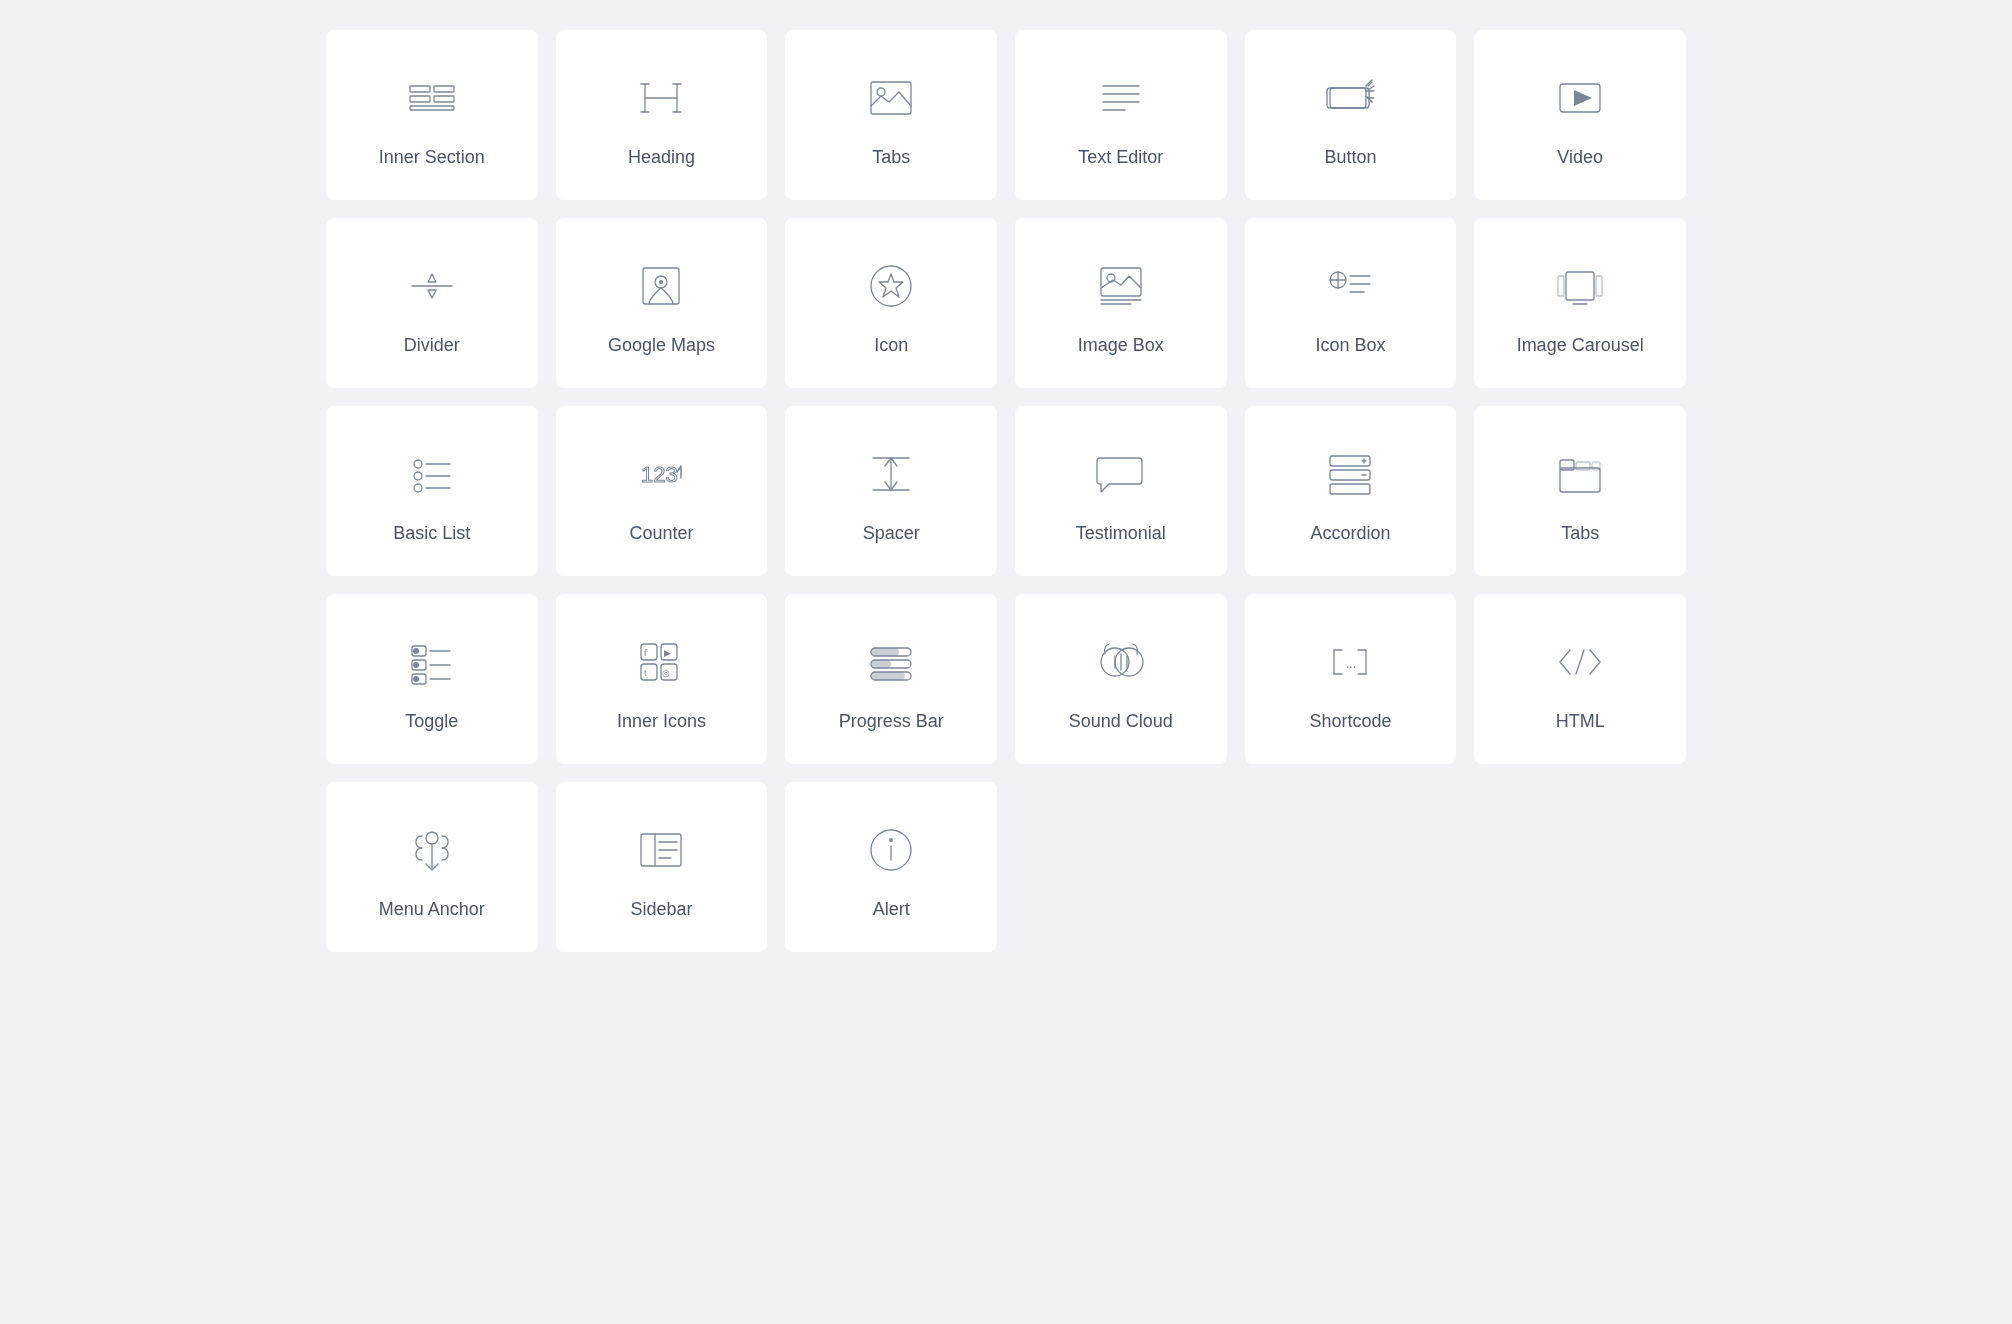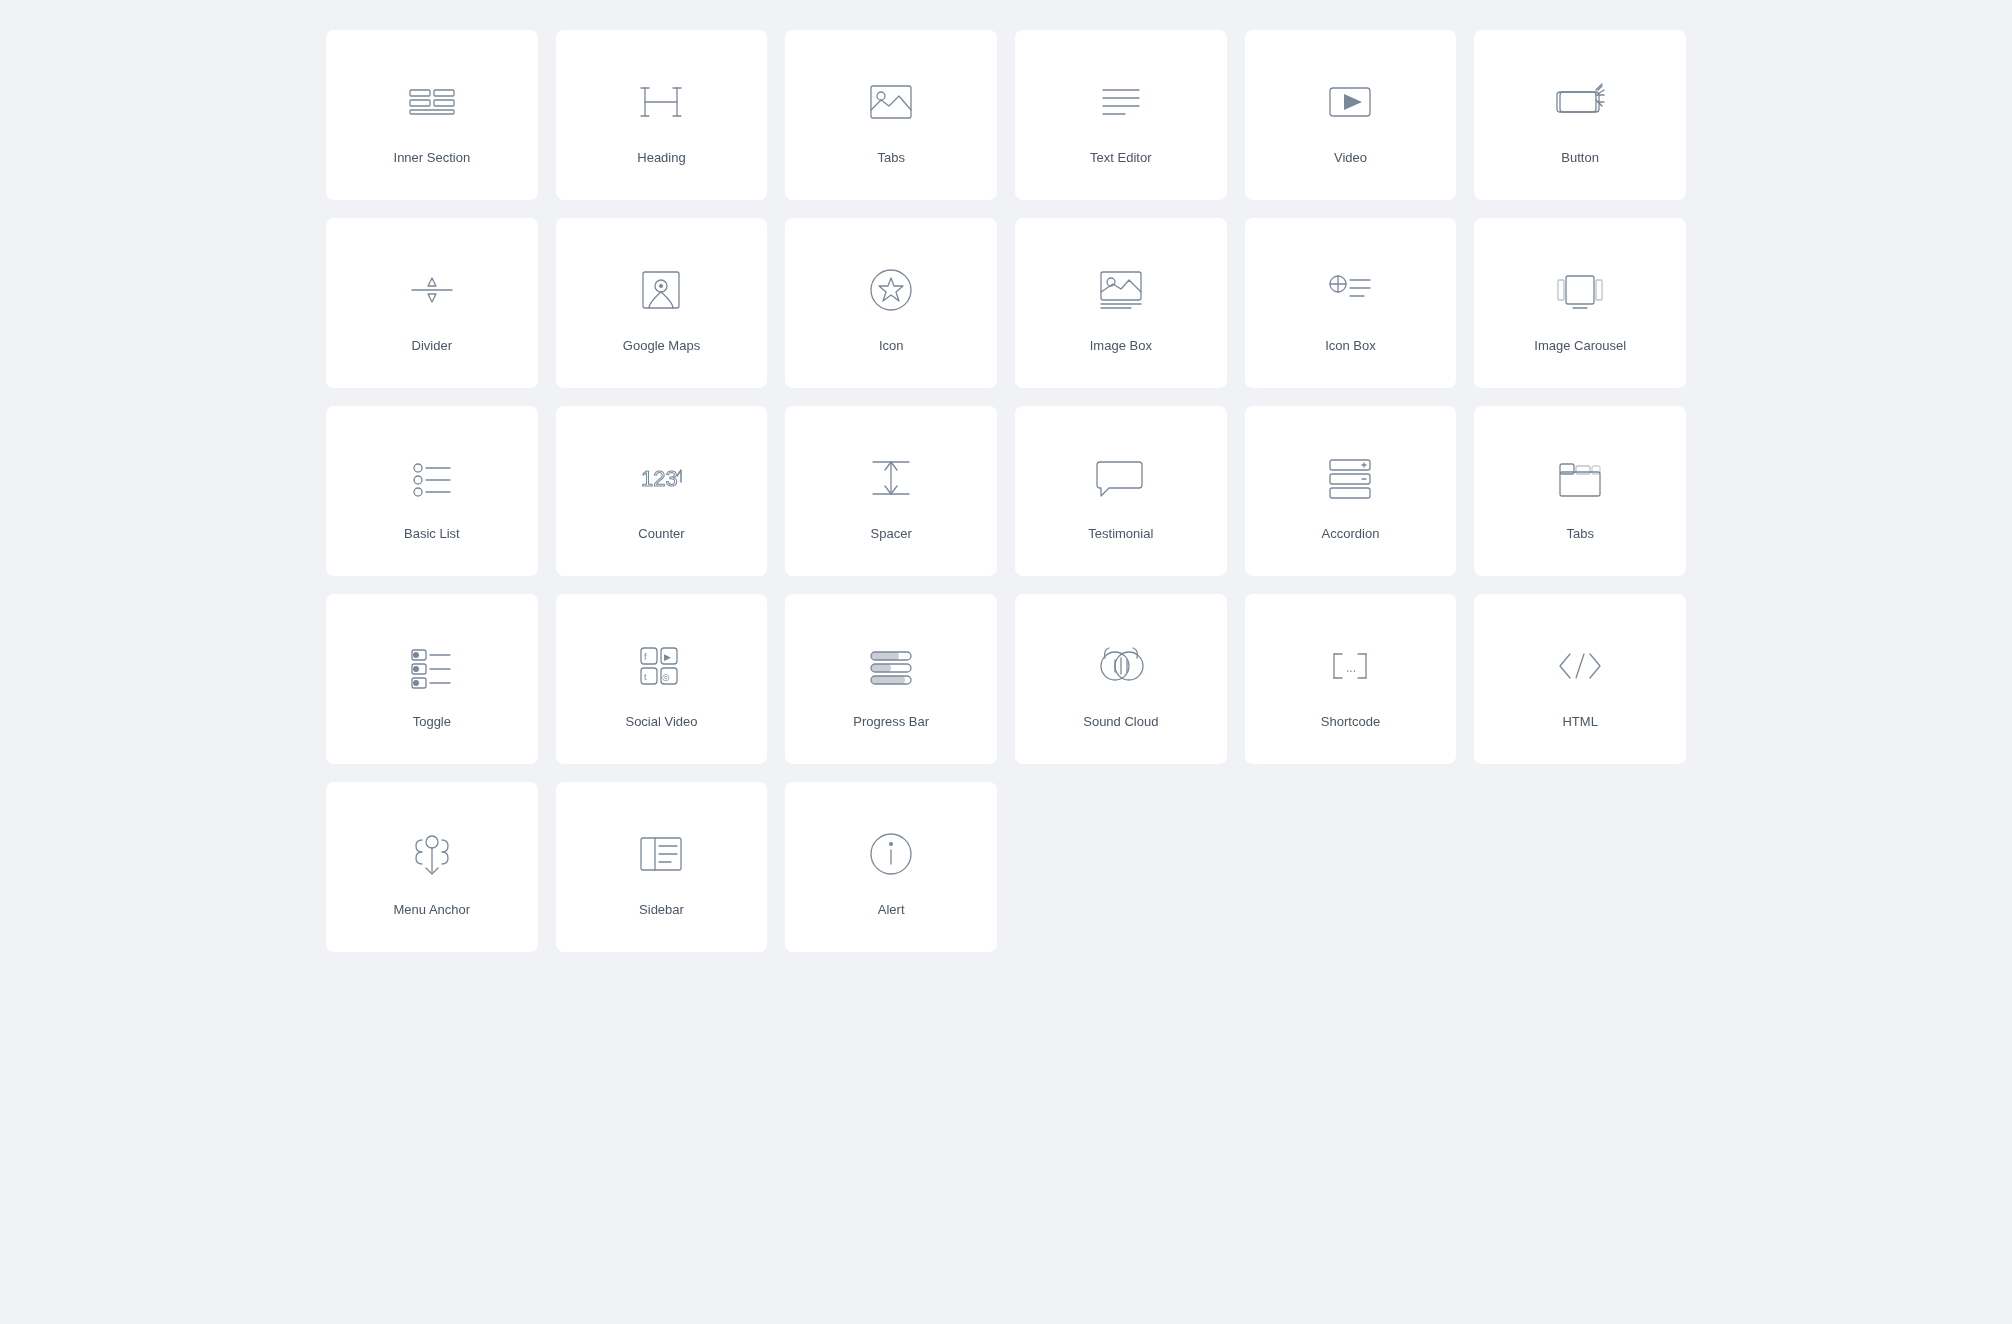--- a/index.html
+++ b/index.html
@@ -39,21 +39,21 @@
     .widget-icon svg {
       width: 52px;
       height: 52px;
       stroke: #7a8799;
       fill: none;
       stroke-width: 1.3;
       stroke-linecap: round;
       stroke-linejoin: round;
     }
     .widget-label {
-      font-size: 13px;
+      font-size: 18px;
       color: #4a5568;
       text-align: center;
       font-weight: 400;
       line-height: 1.3;
     }
   </style>
 </head>
 <body>
 
 <div class="grid">
@@ -100,39 +100,39 @@
       <line x1="8" y1="22" x2="44" y2="22"></line>
       <line x1="8" y1="30" x2="44" y2="30"></line>
       <line x1="8" y1="38" x2="30" y2="38"></line>
     </svg>
       </div>
       <div class="widget-label">Text Editor</div>
     </div>
     <div class="widget-card">
       <div class="widget-icon">
         <svg viewBox="0 0 52 52">
-      <rect x="6" y="12" width="40" height="28" rx="3"></rect>
-      <polygon points="20,18 38,26 20,34" fill="#7a8799" stroke="none"></polygon>
-    </svg>
-      </div>
-      <div class="widget-label">Video</div>
-    </div>
-    <div class="widget-card">
-      <div class="widget-icon">
-        <svg viewBox="0 0 52 52">
       <rect x="6" y="16" width="36" height="20" rx="3"></rect>
       <polyline points="40"></polyline>
       <line x1="44" y1="14" x2="48" y2="10"></line>
       <line x1="44" y1="26" x2="50" y2="26"></line>
       <line x1="44" y1="18" x2="50" y2="14"></line>
       <path d="M6 16 h36 q3 0 3 3 v14 q0 3 -3 3 h-36 q-3 0 -3 -3 v-14 q0 -3 3 -3z"></path>
       <path d="M42 14 L48 8 M42 19 L50 19 M42 24 L48 30" stroke-width="1.5"></path>
     </svg>
       </div>
       <div class="widget-label">Button</div>
+    </div>
+    <div class="widget-card">
+      <div class="widget-icon">
+        <svg viewBox="0 0 52 52">
+      <rect x="6" y="12" width="40" height="28" rx="3"></rect>
+      <polygon points="20,18 38,26 20,34" fill="#7a8799" stroke="none"></polygon>
+    </svg>
+      </div>
+      <div class="widget-label">Video</div>
     </div>
     <div class="widget-card">
       <div class="widget-icon">
         <svg viewBox="0 0 52 52">
       <line x1="6" y1="26" x2="46" y2="26"></line>
       <polygon points="26,14 30,22 22,22"></polygon>
       <polygon points="26,38 22,30 30,30"></polygon>
     </svg>
       </div>
       <div class="widget-label">Divider</div>
@@ -282,21 +282,21 @@
       <rect x="6" y="8" width="16" height="16" rx="3"></rect>
       <rect x="26" y="8" width="16" height="16" rx="3"></rect>
       <rect x="6" y="28" width="16" height="16" rx="3"></rect>
       <rect x="26" y="28" width="16" height="16" rx="3"></rect>
       <text x="9" y="20" font-size="9" font-family="sans-serif" fill="#7a8799" stroke="none">f</text>
       <text x="29" y="20" font-size="9" font-family="sans-serif" fill="#7a8799" stroke="none">▶</text>
       <text x="9" y="40" font-size="9" font-family="sans-serif" fill="#7a8799" stroke="none">t</text>
       <text x="27" y="40" font-size="9" font-family="sans-serif" fill="#7a8799" stroke="none">◎</text>
     </svg>
       </div>
-      <div class="widget-label">Social Video</div>
+      <div class="widget-label">Inner Icons</div>
     </div>
     <div class="widget-card">
       <div class="widget-icon">
         <svg viewBox="0 0 52 52">
       <rect x="6" y="12" width="40" height="8" rx="4"></rect>
       <rect x="6" y="12" width="28" height="8" rx="4" fill="#7a8799" stroke="none" opacity="0.4"></rect>
       <rect x="6" y="24" width="40" height="8" rx="4"></rect>
       <rect x="6" y="24" width="20" height="8" rx="4" fill="#7a8799" stroke="none" opacity="0.4"></rect>
       <rect x="6" y="36" width="40" height="8" rx="4"></rect>
       <rect x="6" y="36" width="34" height="8" rx="4" fill="#7a8799" stroke="none" opacity="0.4"></rect>

